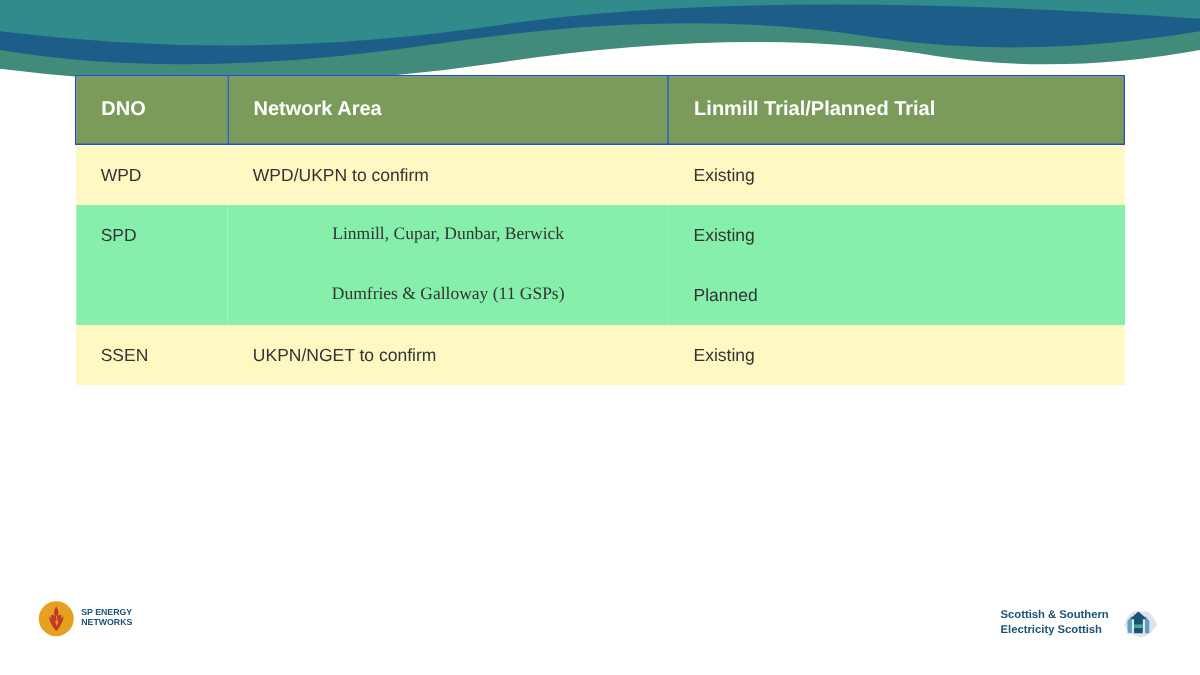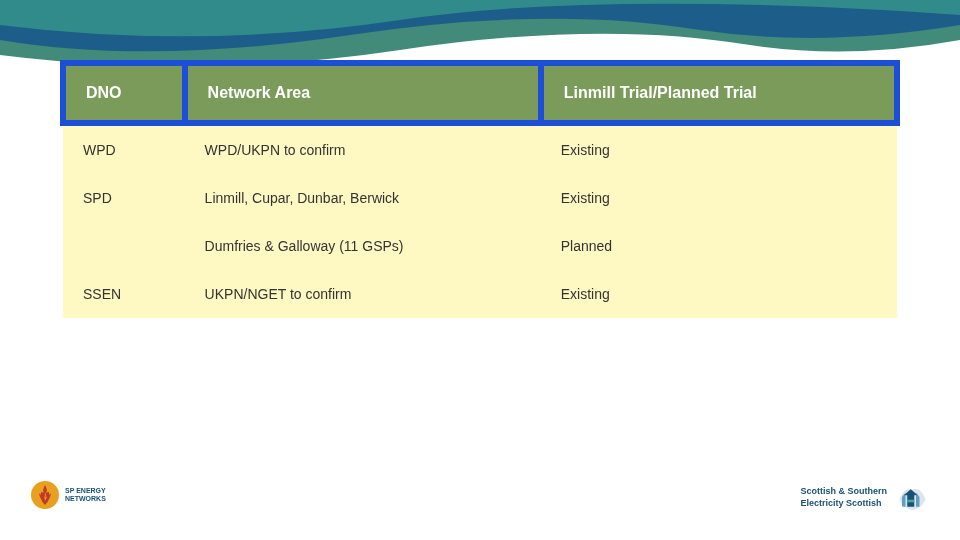--- a/index.html
+++ b/index.html
@@ -33,38 +33,38 @@
       background: #fff;
     }
 
     .data-table th {
       background-color: #7a9b5a;
       color: #fff;
       font-weight: bold;
       font-size: 16px;
       padding: 18px 20px;
       text-align: left;
-      border: 6px solid #1d4ed8;
+      border: 1px solid #1d4ed8;
     }
 
     .data-table td {
       padding: 16px 20px;
       font-size: 14px;
       color: #333;
       vertical-align: middle;
       border: none;
     }
 
     
     .row-light {
       background-color: #fef9c3;
     }
 
     .row-medium {
-      background-color: #fef9c3;
+      background-color: #86efac;
     }
 
     
     .footer {
       position: absolute;
       bottom: 10px;
       left: 30px;
       right: 30px;
       height: 50px;
       display: flex;
@@ -105,21 +105,22 @@
 
     .logo-sse-text {
       font-size: 9px;
       color: #1a5276;
       font-weight: bold;
       text-align: left;
       line-height: 1.3;
     }
 
     .text-center {
-      text-align: left;
+      text-align: center;
+      font-family: Liberation Serif, serif;
     }
 
     
     .wave-container {
       position: absolute;
       top: 0;
       left: 0;
       width: 100%;
       height: 65px;
       overflow: hidden;

